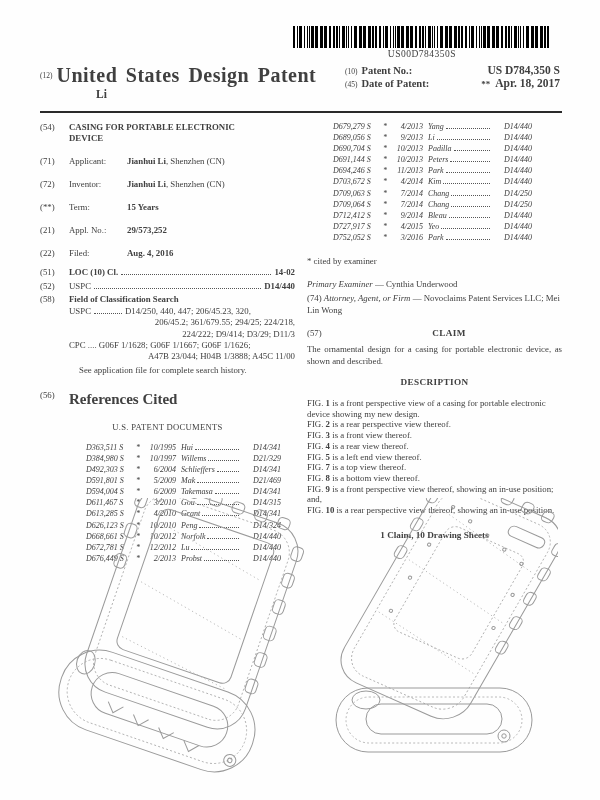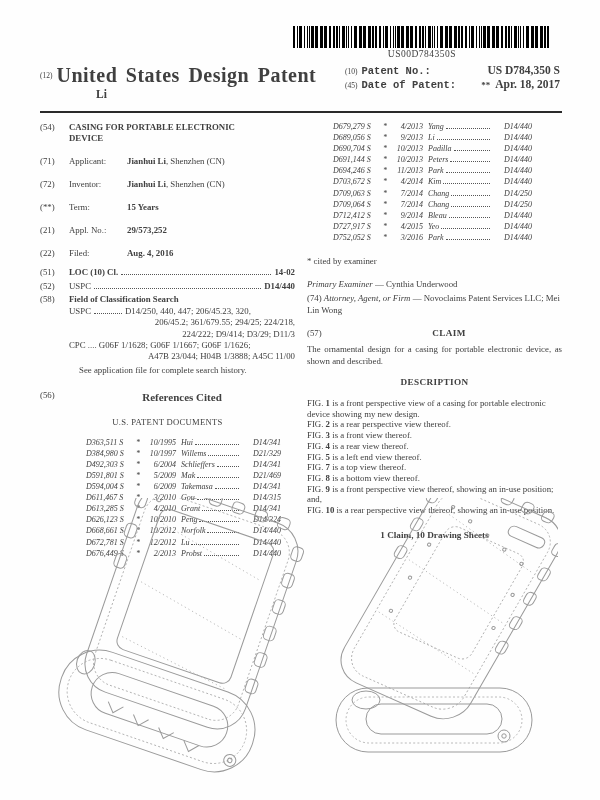--- a/index.html
+++ b/index.html
@@ -15,42 +15,42 @@
   .barcode-bars { display:flex; height:22px; justify-content:center; }
   .barcode-bars i { background:#000; height:100%; flex:none; display:block; }
   .barcode-text { font-size:9.5px; letter-spacing:.5px; margin-top:1px; }
   
   .header { position:absolute; top:64px; left:40px; right:40px; display:flex; justify-content:space-between; }
   .kcode { font-size:7.5px; vertical-align:4px; }
   .h-title { font-size:20px; font-weight:bold; letter-spacing:.5px; word-spacing:3px; }
   .h-surname { font-size:11.5px; font-weight:bold; margin:1px 0 0 56px; }
   .h-right { width:215px; font-size:10.5px;text-align:right; }
   .h-right .row { display:flex; align-items:baseline; margin-bottom:1px; }
-  .h-right .lbl { font-weight:bold; margin-left:4px;font-family:Liberation Mono, monospace; }
+  .h-right .lbl { font-weight:bold; margin-left:4px; }
   .h-right .val { font-weight:bold; margin-left:auto; font-size:11.5px; white-space:nowrap; }
   .stars { font-weight:bold; margin-right:5px; font-size:9px; }
   .rule { position:absolute; top:111px; left:40px; right:38px; border-top:2.5px solid #2a2a2a; }
   
   .cols { position:absolute; top:122px; left:40px; right:38px; display:flex; gap:12px; }
   .col { width:255px; font-size:8.8px; line-height:1.3; }
   .bib-row { display:flex; margin-bottom:11.5px; }
   .bib-row.tight { margin-bottom:2px; }
   .bib-code { flex:none; width:29px; }
   .bib-body { flex:1; }
   .b { font-weight:bold; }
   .title-text { font-weight:bold; max-width:185px; }
   .lbl-col { display:inline-block; width:58px; }
   .leader { display:flex; align-items:baseline; }
   .dots { flex:1; border-bottom:1px dotted #555; margin:0 3px 2px 3px; min-width:8px; }
   .cls-block { text-align:right; }
   .cls-first { display:flex; align-items:baseline; }
   .note { margin:2px 0 0 10px; }
   
   .refs-head { display:flex; margin:14px 0 0; }
-  .refs-title { flex:1; text-align:center; font-weight:bold; font-size:11px; }
+  .refs-title { flex:1; text-align:left; font-weight:bold; font-size:15px; }
   .refs-sub { text-align:center; margin:12px 0 10px; font-size:8.6px; letter-spacing:.3px; }
   .reftable { margin:0 14px 0 46px;font-style:italic; }
   .reftable.rt { margin:0 30px 0 26px; }
   .refrow { display:flex; align-items:baseline; font-size:8px; line-height:1.2; margin-bottom:1.5px; white-space:nowrap; }
   .r-no { flex:none; width:47px; }
   .r-star { flex:none; width:10px; text-align:center; }
   .r-date { flex:none; width:33px; text-align:right; margin-right:5px; }
   .r-name { flex:none; }
   .r-dots { flex:1; border-bottom:1px dotted #555; margin:0 2px 2px 2px; }
   .r-cls { flex:none; width:40px; text-align:right; }

